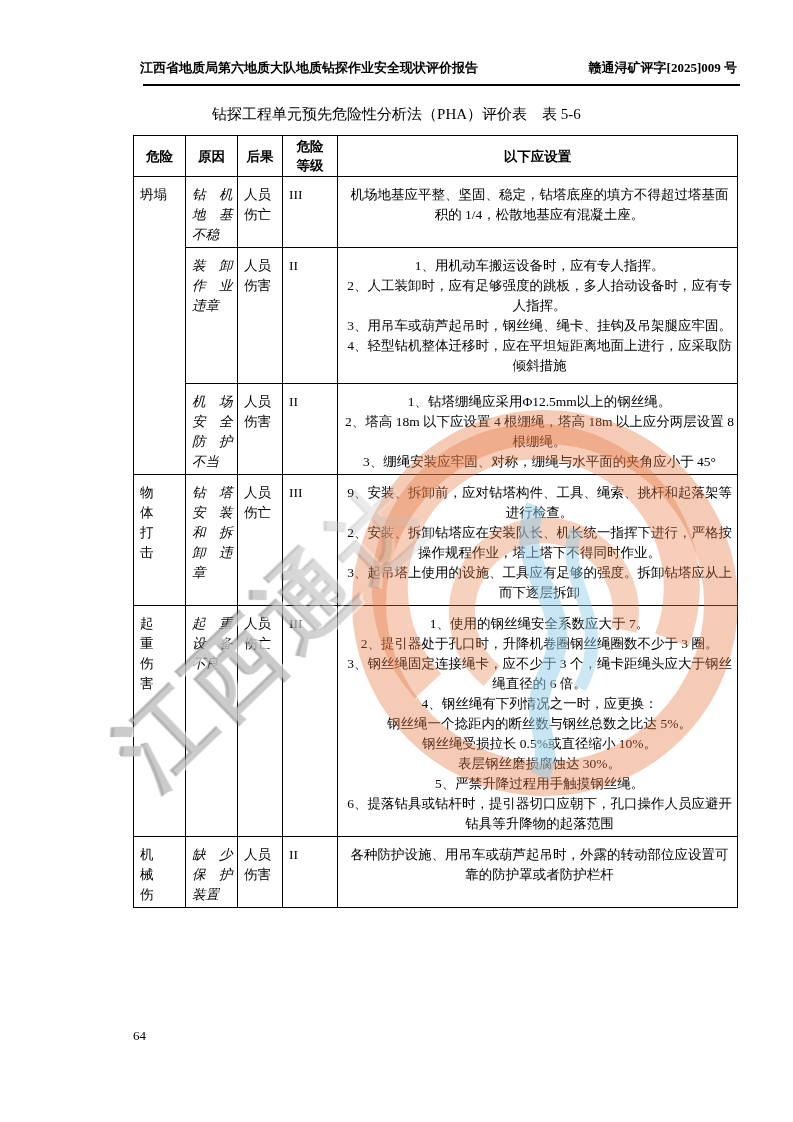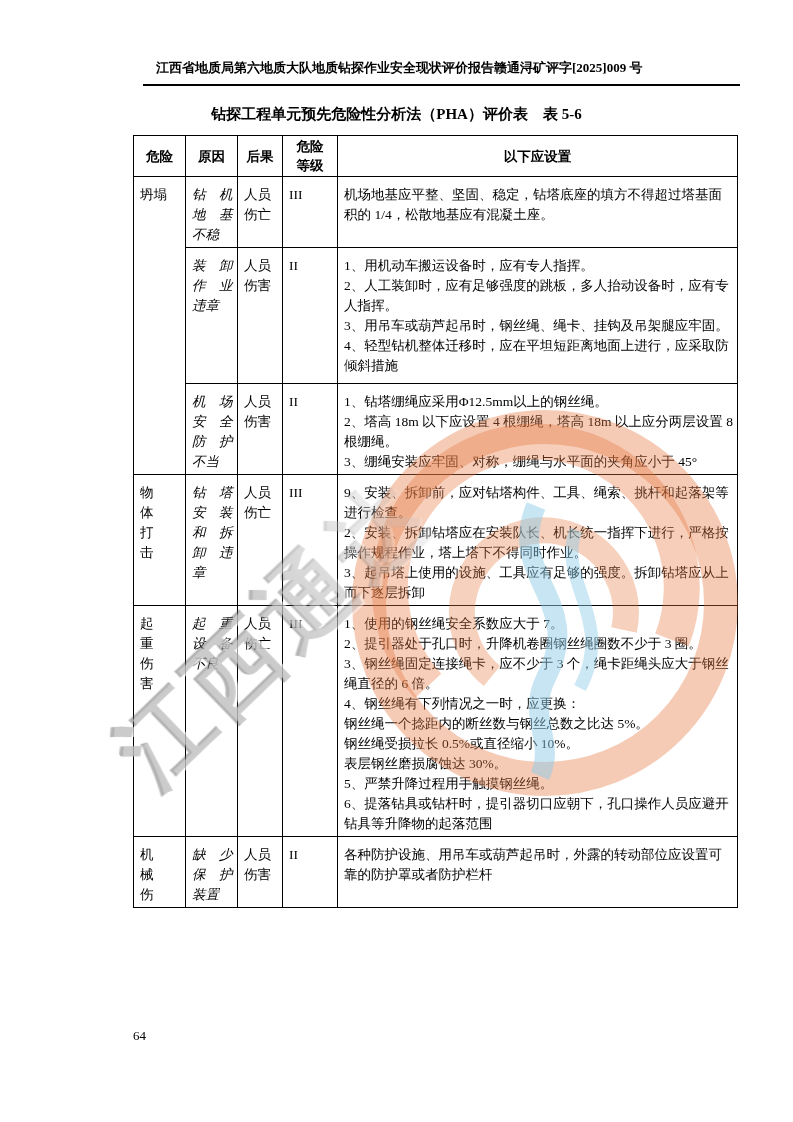--- a/index.html
+++ b/index.html
@@ -6,52 +6,52 @@
   .page {
     position:relative;
     width:793px; height:1122px;
     background:#ffffff;
     font-family:"Liberation Serif","DejaVu Serif",serif;
     color:#000;
     overflow:hidden;
   }
   
   .report-header {
-    position:absolute; top:60px; left:156px; right:56px;
-    display:flex; justify-content:flex-start; align-items:flex-end;
+    position:absolute; top:60px; left:140px; right:56px;
+    display:flex; justify-content:space-between; align-items:flex-end;
     font-weight:bold; font-size:13px; line-height:16px;
   }
   .header-rule {
     position:absolute; top:84px; left:143px; right:53px;
     height:2px; background:#000;
   }
   
   .doc-title {
     position:absolute; top:105px; left:0; width:100%;
-    text-align:center; font-weight:bold; font-size:15px;
+    text-align:center; font-weight:normal; font-size:15px;
   }
   
   table.pha {
     position:absolute; left:133px; top:135px;
     width:604px; border-collapse:collapse; table-layout:fixed;
     font-size:13.5px; line-height:20px;
   }
   table.pha th, table.pha td {
     border:1px solid #000;
     vertical-align:top;
     white-space:pre-line;
     padding:8px 2px 2px 6px;
   }
   table.pha th {
     text-align:center; font-weight:bold;
     vertical-align:middle; line-height:19px; padding:1px;
   }
   td.cause  { padding-left:5px; padding-right:2px;font-style:italic; }
   td.grade  { padding-left:8px; }
-  td.prev   { padding-left:7px; padding-right:4px; }
+  td.prev   { padding-left:7px; padding-right:4px;text-align:center; }
   
   .page-number {
     position:absolute; top:1028px; left:133px; width:604px;
     text-align:left; font-size:13px;
   }
   
   .watermark {
     position:absolute; inset:0; pointer-events:none; z-index:5;
   }
   .wm-emblem { position:absolute; left:330px; top:388px; }

